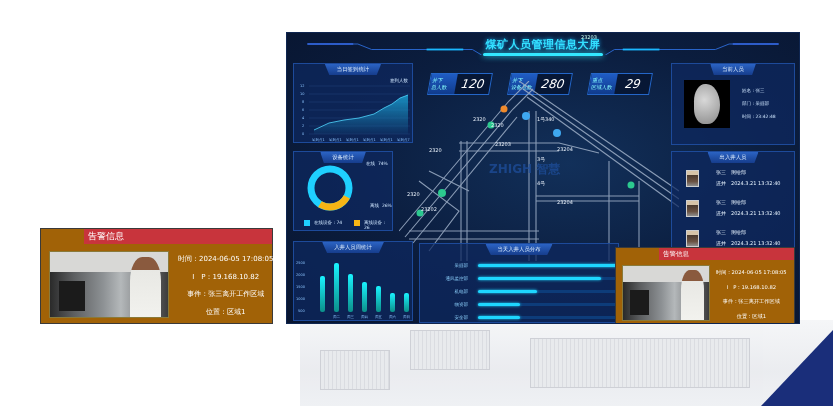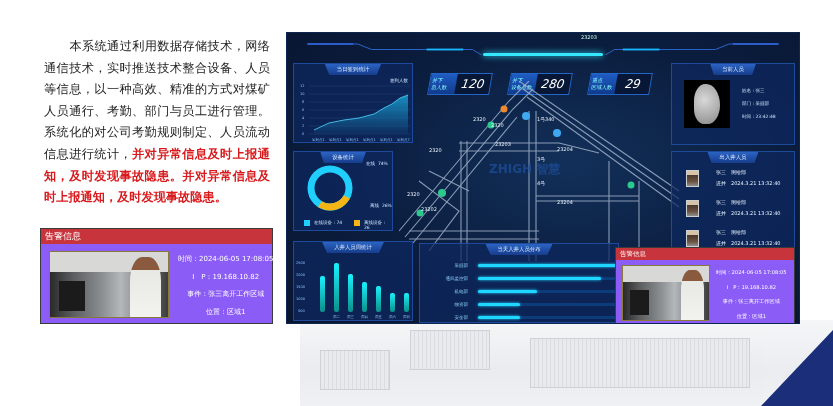--- a/index.html
+++ b/index.html
@@ -6,21 +6,21 @@
 html,body{width:833px;height:406px;overflow:hidden;background:#fff;font-family:"DejaVu Sans",sans-serif;}
 #root{position:relative;width:833px;height:406px;background:#fff;}
 
 .sketch{position:absolute;left:300px;top:320px;width:533px;height:86px;background:linear-gradient(180deg,#f4f5f7 0%,#e8eaee 60%,#eef0f3 100%);opacity:.9;}
 .sketch .bld{position:absolute;border:1px solid #c9ccd2;background:repeating-linear-gradient(90deg,#e6e8ec 0 3px,#d6d9de 3px 4px);}
 .corner{position:absolute;right:0;bottom:0;width:0;height:0;border-style:solid;border-width:0 0 76px 72px;border-color:transparent transparent #1a2e7a transparent;}
 
 .intro{position:absolute;left:44px;top:36px;width:226px;font-size:12.2px;line-height:21.6px;color:#222;text-align:justify;}
 .intro .red{color:#d9191c;font-weight:bold;}
 
-.alert{position:absolute;background:#8b5cf6;border:1px solid #3a3a3a;}
+.alert{position:absolute;background:#a16207;border:1px solid #3a3a3a;padding-left:43px;}
 .alert .hd{background:#c8343c;color:#fff;font-size:9px;padding:0 4px;display:flex;align-items:center;}
 .alert .photo{position:absolute;border:1px solid #8a7a3a;overflow:hidden;background:linear-gradient(90deg,#2a2a2a 0%,#5c5e60 20%,#8d9194 45%,#b4b8ba 60%,#7a7c7e 80%,#3c3c3c 100%);}
 .alert .photo .wall{position:absolute;top:0;left:0;right:0;height:30%;background:#d8d8d6;}
 .alert .photo .person{position:absolute;right:6%;top:8%;width:26%;height:92%;border-radius:40% 40% 0 0;background:linear-gradient(180deg,#8a5a3e 0%,#8a5a3e 22%,#e8e8e4 22%,#f2f2ee 100%);}
 .alert .photo .cab{position:absolute;left:8%;bottom:10%;width:22%;height:45%;background:#1b1b1b;}
 .alert .info{position:absolute;color:#fff;}
 .alert .info div{white-space:nowrap;text-align:center;}
 
 .dash{position:absolute;left:286px;top:32px;width:514px;height:292px;background:radial-gradient(ellipse at 55% 45%,#12305a 0%,#0b1d3e 55%,#081530 100%);overflow:hidden;border:1px solid #0e2550;}
 .topbar{position:absolute;left:0;top:0;width:100%;height:22px;}
@@ -47,21 +47,20 @@
 <body>
 
 <div id="root">
   <div class="sketch">
     <div class="bld" style="left:110px;top:10px;width:80px;height:40px;"></div>
     <div class="bld" style="left:230px;top:18px;width:220px;height:50px;"></div>
     <div class="bld" style="left:20px;top:30px;width:70px;height:40px;"></div>
   </div>
   <div class="corner"></div>
 
-  <p class="intro"><span style="display:inline-block;width:25px;"></span><span>本系统通过利用数据存储技术，网络通信技术，实时推送技术整合设备、人员等信息，以一种高效、精准的方式对煤矿人员通行、考勤、部门与员工进行管理。系统化的对公司考勤规则制定、人员流动信息进行统计，</span><span class="red">并对异常信息及时上报通知，及时发现事故隐患。并对异常信息及时上报通知，及时发现事故隐患。</span></p>
 
   <div class="alert" style="left:40px;top:228px;width:233px;height:96px;">
     <div class="hd" style="height:15px;font-size:9px;">
         <span>告警信息</span>
       </div>
     <div class="photo" style="left:8px;top:22px;width:120px;height:67px;">
       <div class="wall"></div>
         <div class="cab"></div>
         <div class="person"></div>
     </div>
@@ -75,20 +74,21 @@
 
   <div class="dash">
     <svg class="topbar" width="514" height="24" viewBox="0 0 514 24">
       <polyline points="0,12 55,12 70,18 180,18 190,24" fill="none" stroke="#2c6ad6" stroke-width="1"></polyline>
       <polyline points="514,12 460,12 445,18 335,18 325,24" fill="none" stroke="#2c6ad6" stroke-width="1"></polyline>
       <rect x="0" y="11" width="50" height="2" fill="#2f5fd0"></rect>
       <rect x="464" y="11" width="50" height="2" fill="#2f5fd0"></rect>
       <rect x="130" y="17" width="40" height="2" fill="#1ab8ff"></rect>
       <rect x="344" y="17" width="40" height="2" fill="#1ab8ff"></rect>
     </svg>
+    <div class="title">煤矿人员管理信息大屏</div>
     <div class="title-sup">23203</div>
     <div class="glow"></div>
 
     <div class="stat" style="left:142px;top:40px;width:62px;">
       <div class="lbl">
           <div>井下</div>
           <div>总人数</div>
         </div>
       <div class="val">120</div>
     </div>

